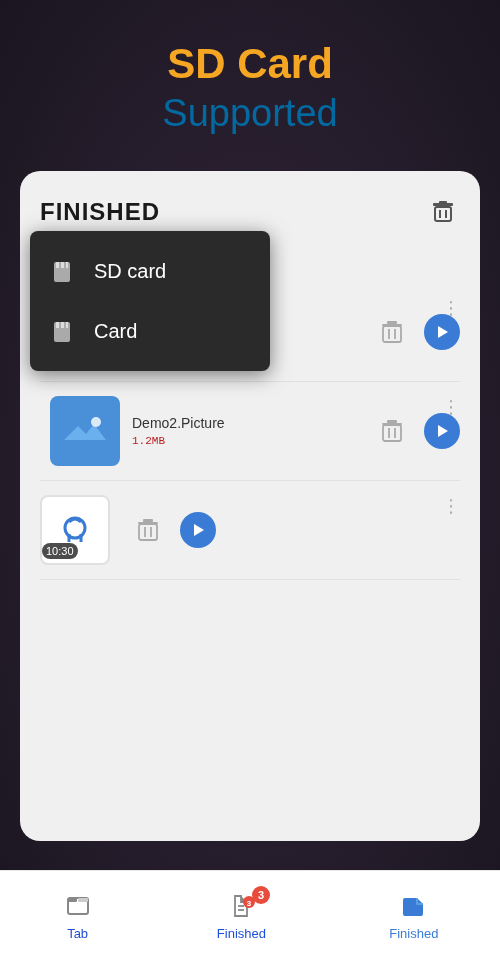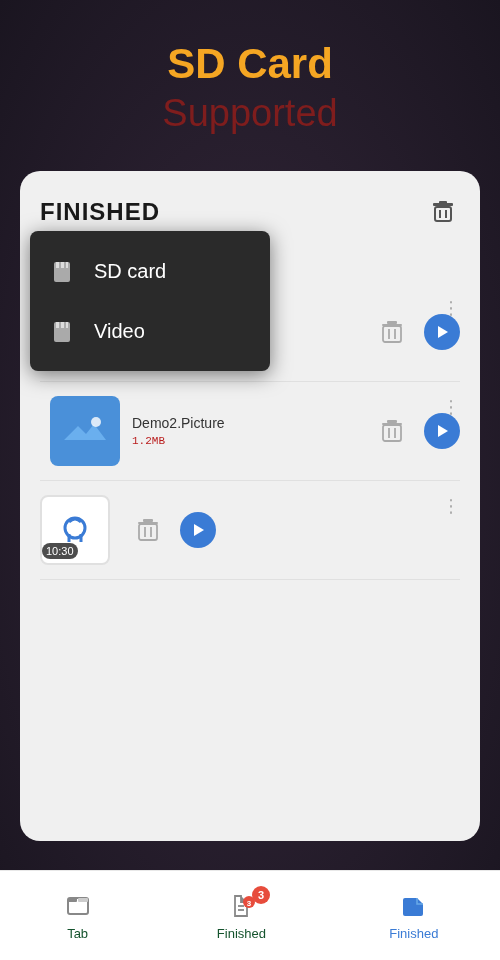--- a/index.html
+++ b/index.html
@@ -18,21 +18,21 @@
     }
 
     .header-title-sd {
       font-size: 42px;
       font-weight: bold;
       color: #f5a623;
     }
 
     .header-subtitle {
       font-size: 38px;
-      color: #7f1d1d;
+      color: #0369a1;
       font-weight: 400;
       margin-top: 4px;
     }
 
     .main-card {
       background: #f0f0f0;
       border-radius: 20px;
       margin: 16px 20px 0;
       padding: 24px 20px 0;
       position: relative;
@@ -260,21 +260,21 @@
     .tab-icon {
       width: 32px;
       height: 32px;
       display: flex;
       align-items: center;
       justify-content: center;
     }
 
     .tab-label {
       font-size: 13px;
-      color: #14532d;
+      color: #1d4ed8;
     }
 
     .tab-label-active {
       font-size: 13px;
       color: #3a7bd5;
     }
 
     .badge {
       position: absolute;
       top: 4px;
@@ -344,21 +344,21 @@
     </div>
     <div class="dropdown-item">
       <div class="dropdown-item-icon">
         <svg width="28" height="28" viewBox="0 0 28 28" fill="none">
           <rect x="4" y="5" width="16" height="20" rx="2" fill="#aaa"></rect>
           <rect x="6" y="5" width="3" height="6" fill="#ddd"></rect>
           <rect x="11" y="5" width="3" height="6" fill="#ddd"></rect>
           <rect x="16" y="5" width="2" height="6" fill="#ddd"></rect>
         </svg>
       </div>
-      <span class="dropdown-item-label">Video</span>
+      <span class="dropdown-item-label">Card</span>
     </div>
   </div>
 
   <div class="file-list">
 
     <div class="file-item" style="padding-left:0;">
       <div class="file-thumbnail video-thumb">
         <svg width="40" height="40" viewBox="0 0 40 40" fill="none">
           <rect width="40" height="40" fill="#8a6a4a"></rect>
           <polygon points="14,12 30,20 14,28" fill="rgba(255,255,255,0.5)"></polygon>

